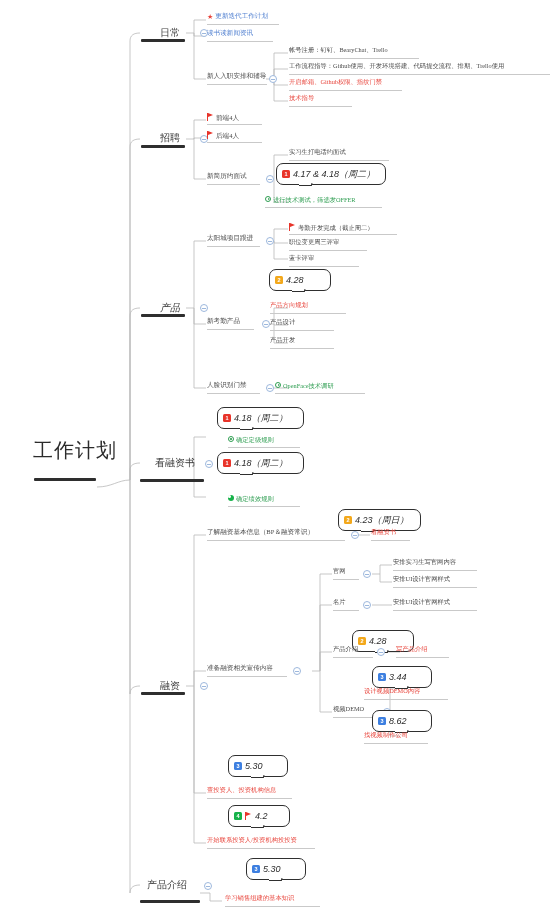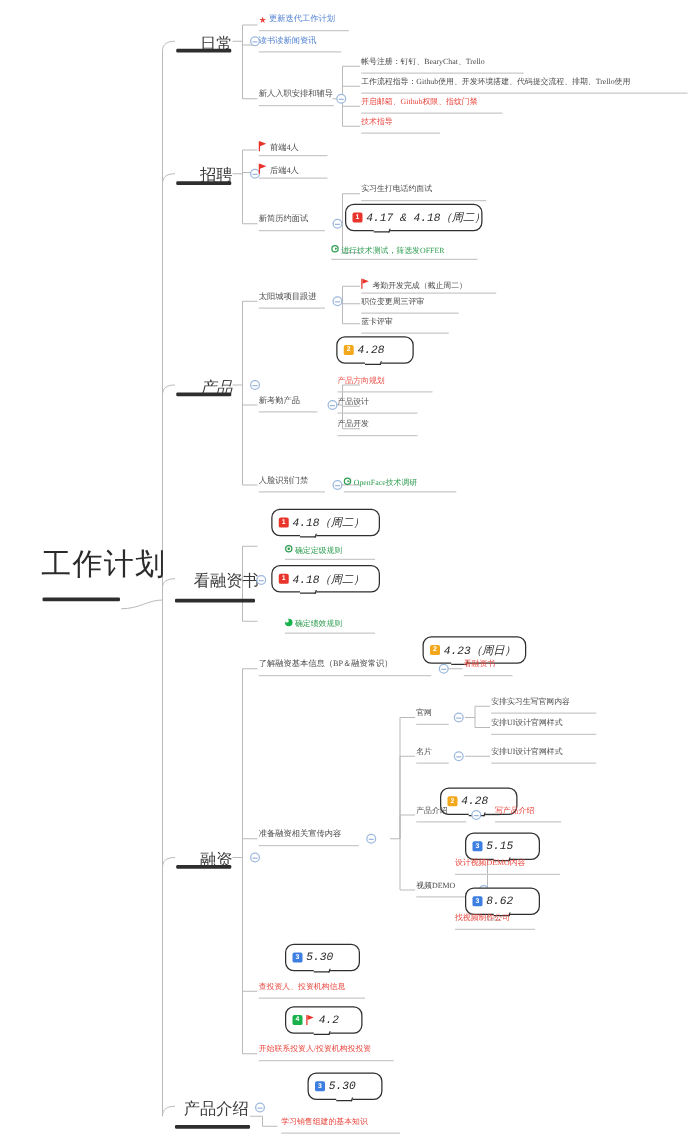--- a/index.html
+++ b/index.html
@@ -8,22 +8,22 @@
     font-family:"Liberation Serif","DejaVu Serif",serif;
     color:#333;
   }
   #canvas{position:absolute;left:0;top:0;width:554px;height:917px;}
   svg.wires{position:absolute;left:0;top:0;width:554px;height:917px;pointer-events:none;}
 
   
   .node{position:absolute;white-space:nowrap;line-height:1;}
   .node .txt{display:inline-block;}
 
-  .root{font-size:24px;color:#2b2b2b;letter-spacing:1px;}
-  .lvl1{font-size:13px;color:#3b3b3b;text-align:center;}
+  .root{font-size:20px;color:#2b2b2b;letter-spacing:1px;}
+  .lvl1{font-size:10px;color:#3b3b3b;text-align:center;}
   .lvl1.ital{font-style:italic;}
   .lvl2{font-size:6.6px;color:#4a4a4a;}
   .lvl3{font-size:6.3px;color:#4a4a4a;}
   .red{color:#e8453c;}
   .blue{color:#4f7fd0;}
   .green{color:#2f9e52;}
 
   
   .ubar{position:absolute;background:#c9c9c9;height:1px;}
   .ubar.thick{height:3px;background:#2e2e2e;border-radius:1px;}
@@ -59,21 +59,21 @@
   .badge{
     width:8px;height:8px;border-radius:1.5px;flex:0 0 auto;
     font-family:"Liberation Sans","DejaVu Sans",sans-serif;
     font-size:5.5px;line-height:8px;text-align:center;color:#fff;font-weight:bold;
   }
   .b1{background:#e8342a;}
   .b2{background:#f3a81b;}
   .b3{background:#3d7fe0;}
   .b4{background:#17b24a;}
   .dtext{
-    font-family:Liberation Mono, monospace;
+    font-family:Liberation Sans, sans-serif;
     font-style:italic;font-size:9px;color:#2b2b2b;white-space:nowrap;
   }
 
   
   .ico{display:inline-block;vertical-align:-1px;margin-right:2px;}
   .flag{position:relative;width:7px;height:8px;display:inline-block;vertical-align:-1px;}
   .flag:before{content:"";position:absolute;left:0;top:0;width:1px;height:8px;background:#e8342a;}
   .flag:after{content:"";position:absolute;left:1px;top:0.4px;
     border-left:5px solid #e8342a;border-top:2.4px solid transparent;border-bottom:2.4px solid transparent;}
   .star{color:#e8453c;font-size:7px;}
@@ -420,21 +420,21 @@
   <div class="ubar" style="left:333px;top:657px;width:40px;"></div>
   <div class="toggle" style="left:377px;top:648px;"></div>
 
   <div class="node lvl3" style="left:396px;top:646px;">
     <span class="txt red">写产品介绍</span>
   </div>
   <div class="ubar" style="left:396px;top:657px;width:53px;"></div>
 
   <div class="callout" style="left:372px;top:666px;width:60px;height:22px;">
     <span class="badge b3">3</span>
-    <span class="dtext">5.15</span>
+    <span class="dtext">3.44</span>
     <span class="tail"></span>
   </div>
 
   <div class="node lvl3" style="left:364px;top:688px;">
     <span class="txt red">设计视频DEMO内容</span>
   </div>
   <div class="ubar" style="left:364px;top:699px;width:84px;"></div>
 
   <div class="node lvl3" style="left:333px;top:706px;">
     <span class="txt">视频DEMO</span>

